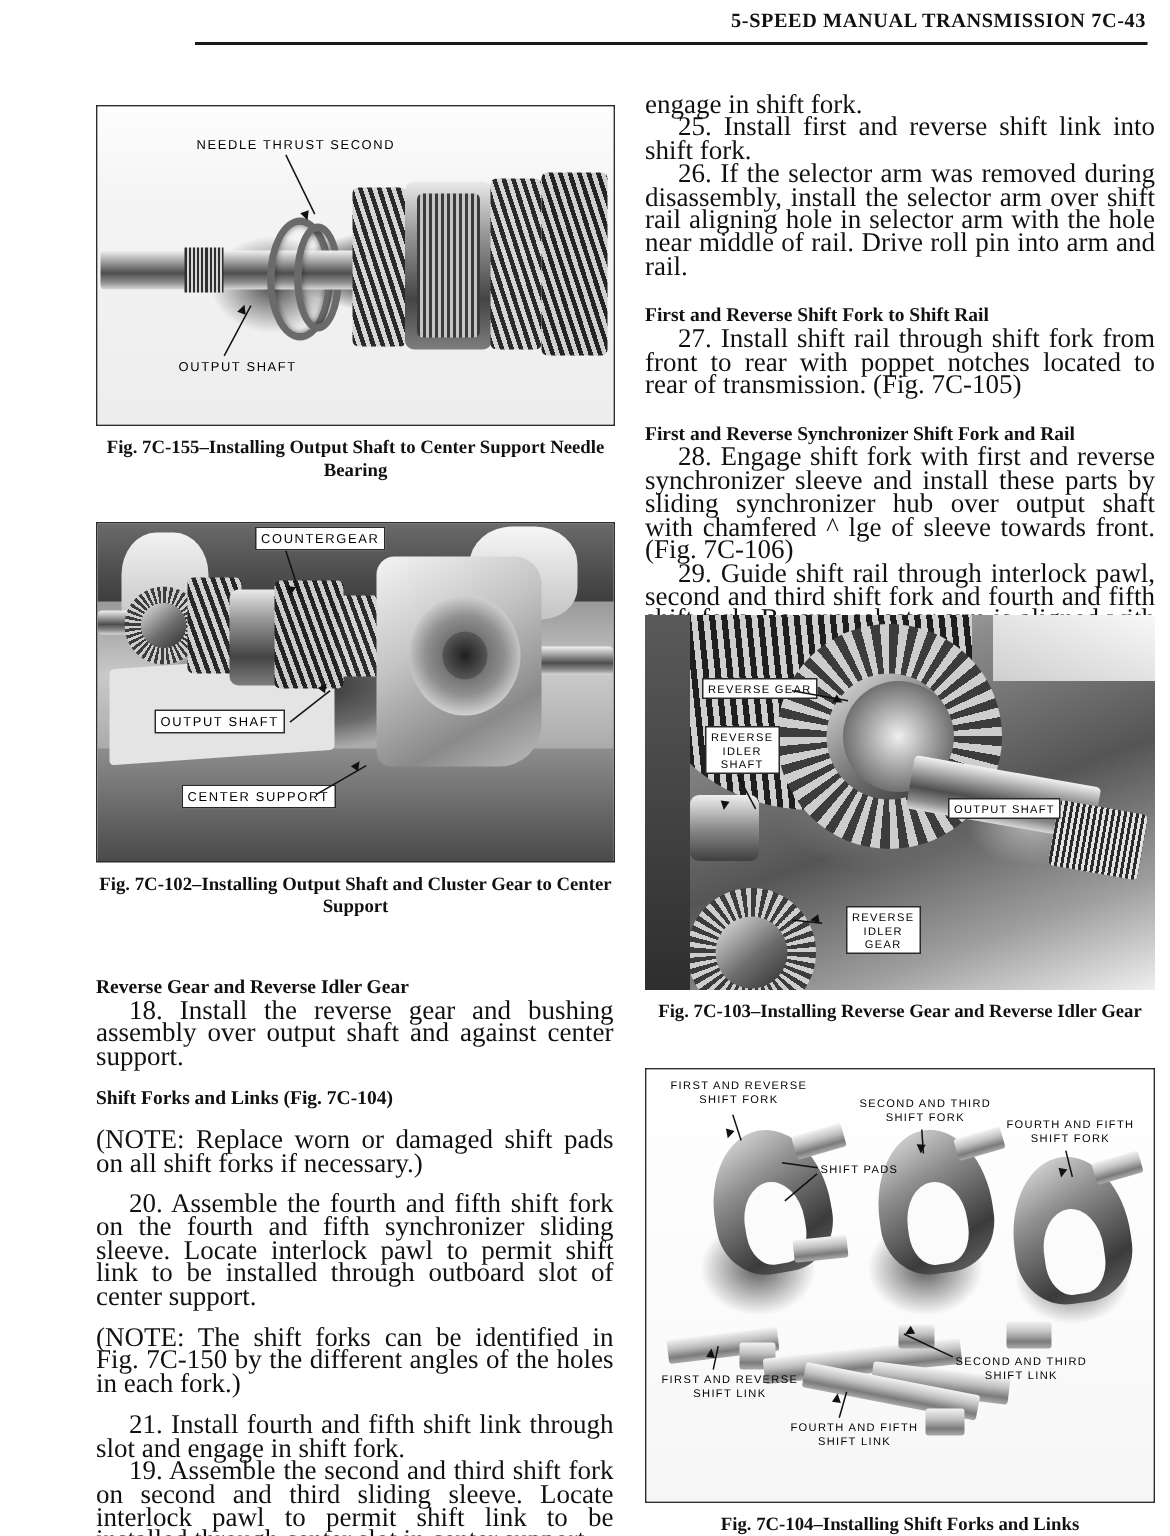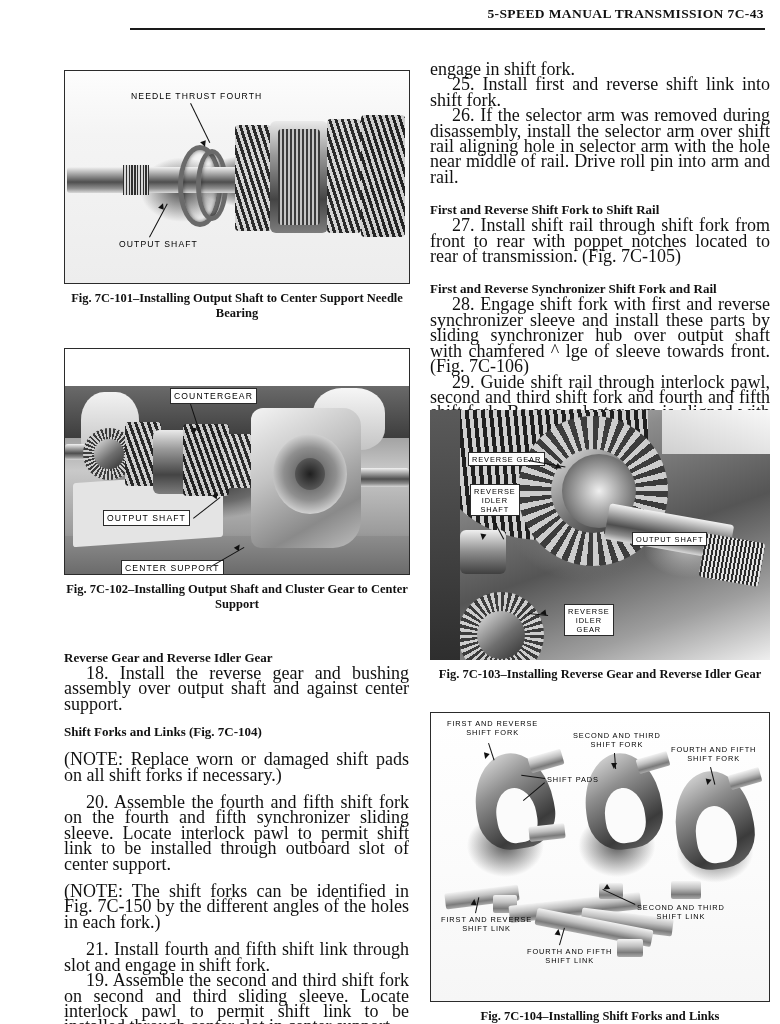--- a/index.html
+++ b/index.html
@@ -99,21 +99,20 @@
     background:
       radial-gradient(ellipse 120px 40px at 62% 52%, #3a3a3a 0%, #6f6f6f 45%, rgba(180,180,180,0) 72%),
       radial-gradient(ellipse 60px 46px at 34% 56%, #4a4a4a 0%, rgba(200,200,200,0) 70%),
       linear-gradient(180deg,#fdfdfd 0%, #f4f4f4 30%, #ededed 100%);
   }
   .ph2 {
     background:
       radial-gradient(ellipse 130px 55px at 40% 48%, #2e2e2e 0%, #6a6a6a 50%, rgba(150,150,150,0) 78%),
       radial-gradient(ellipse 70px 70px at 70% 52%, #9a9a9a 0%, #bdbdbd 55%, rgba(200,200,200,0) 80%),
       linear-gradient(180deg,#4c4c4c 0%, #8e8e8e 18%, #c9c9c9 45%, #9b9b9b 78%, #5e5e5e 100%);
-    margin-top: 37px;
   }
   .ph3 {
     background:
       radial-gradient(ellipse 95px 80px at 45% 42%, #303030 0%, #6d6d6d 55%, rgba(160,160,160,0) 82%),
       radial-gradient(ellipse 60px 40px at 76% 55%, #b8b8b8 0%, rgba(190,190,190,0) 75%),
       linear-gradient(160deg,#dcdcdc 0%, #8c8c8c 25%, #555555 55%, #9e9e9e 80%, #efefef 100%);
   }
   .ph4 {
     background:
       radial-gradient(ellipse 55px 45px at 22% 46%, #5b5b5b 0%, rgba(210,210,210,0) 70%),
@@ -221,30 +220,30 @@
       <div class="shape ring" style="left:113px; top:74px; width:34px; height:72px;"></div>
       <div class="shape ring" style="left:131px; top:78px; width:22px; height:62px;"></div>
       <div class="shape shaft" style="left:146px; top:96px; width:28px; height:26px;"></div>
 
       <div class="shape" style="left:170px; top:54px; width:36px; height:106px; background:repeating-linear-gradient(72deg,#2a2a2a 0 3px,#d5d5d5 3px 6px); border-radius:4px;"></div>
       <div class="shape hub" style="left:205px; top:50px; width:58px; height:112px;"></div>
       <div class="shape" style="left:213px; top:58px; width:42px; height:96px; background:repeating-linear-gradient(90deg,#3b3b3b 0 2px,#c5c5c5 2px 4px); border-radius:4px;"></div>
       <div class="shape" style="left:262px; top:48px; width:34px; height:114px; background:repeating-linear-gradient(72deg,#2a2a2a 0 3px,#d5d5d5 3px 6px); border-radius:4px;"></div>
       <div class="shape" style="left:296px; top:44px; width:44px; height:122px; background:repeating-linear-gradient(72deg,#242424 0 3px,#cfcfcf 3px 6px); border-radius:4px;"></div>
 
-      <div class="lab plain big" style="left:66px; top:20px;">NEEDLE THRUST FOURTH</div>
+      <div class="lab plain big" style="left:66px; top:20px;">NEEDLE THRUST SECOND</div>
       <div class="leader" style="left:126px; top:32px; width:44px; transform:rotate(64deg);"></div>
       <div class="arrowhead" style="left:136px; top:70px; transform:rotate(160deg);"></div>
 
       <div class="lab plain big" style="left:54px; top:168px;">OUTPUT SHAFT</div>
       <div class="leader" style="left:84px; top:166px; width:38px; transform:rotate(-62deg);"></div>
       <div class="arrowhead" style="left:94px; top:132px; transform:rotate(20deg);"></div>
     </div>
   </div>
-  <div class="figcaption">Fig. 7C-101–Installing Output Shaft to Center Support Needle Bearing</div>
+  <div class="figcaption">Fig. 7C-155–Installing Output Shaft to Center Support Needle Bearing</div>
 </div>
 
 <div class="figure" style="left:64px; top:348px; width:346px;">
   <div class="figbox" style="height:225px;">
     <div class="photo ph2">
 
       <div class="shape" style="left:0; top:0; width:346px; height:52px; background:linear-gradient(180deg,#6a6a6a,#3d3d3d);"></div>
       <div class="shape" style="left:0; top:150px; width:346px; height:75px; background:linear-gradient(180deg,#8d8d8d,#4a4a4a);"></div>
       <div class="shape" style="left:8px; top:92px; width:150px; height:64px; background:#e4e4e4; transform:skewY(-4deg); border-radius:3px;"></div>
 

